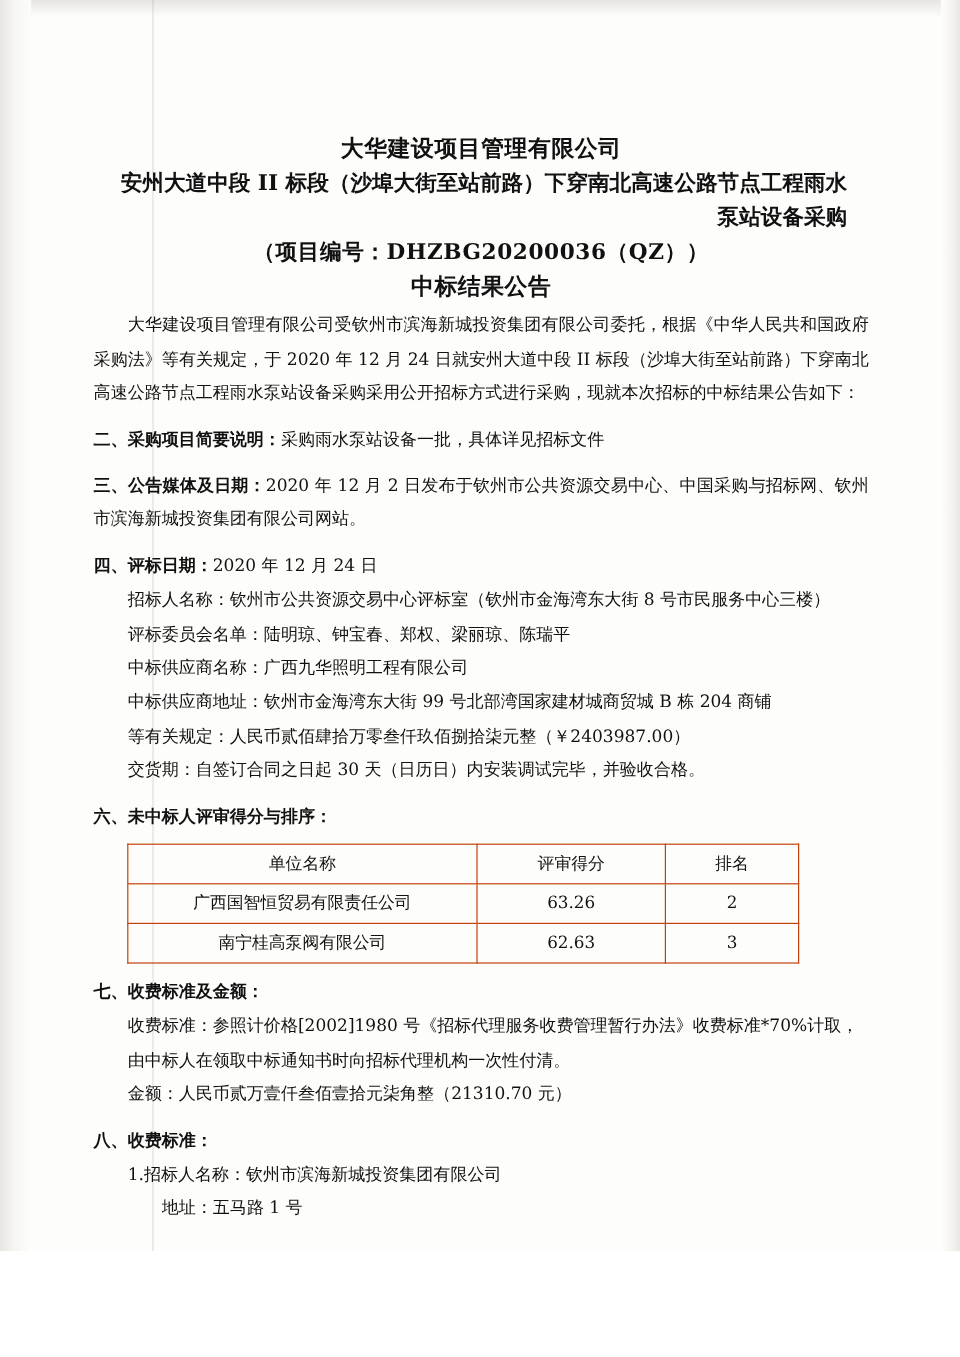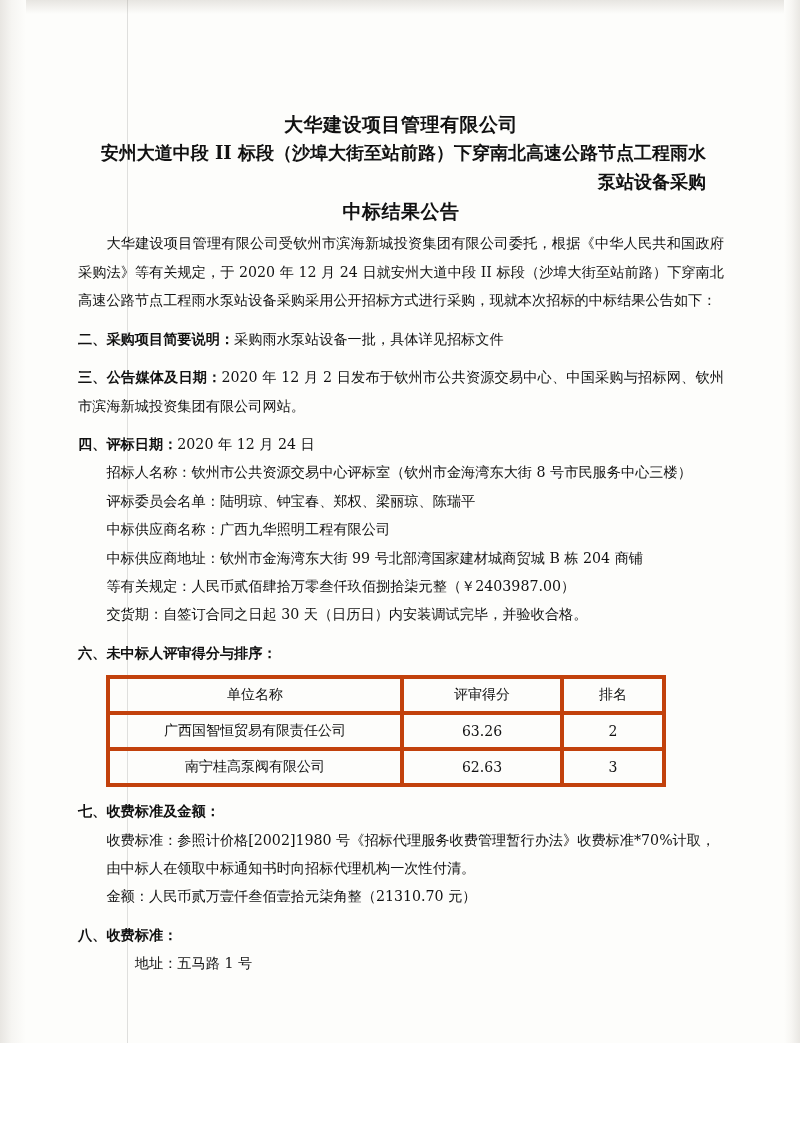--- a/index.html
+++ b/index.html
@@ -102,21 +102,21 @@
     font-size: 14.2px;
     line-height: 2.0;
   }
   table.score {
     margin: 8px 0 4px 2em;
     border-collapse: collapse;
     width: 560px;
     font-size: 14px;
   }
   table.score th, table.score td {
-    border: 4px solid #c2410c;
+    border: 1px solid #c2410c;
     padding: 7px 4px;
     text-align: center;
     font-weight: normal;
   }
   table.score th:first-child, table.score td:first-child {
     width: 282px;
     text-align: center;
   }
   table.score th:nth-child(2), table.score td:nth-child(2) {
     width: 148px;
@@ -132,20 +132,21 @@
   <div class="scan-edge-top"></div>
   <div class="scan-edge-left"></div>
   <div class="scan-edge-right"></div>
   <div class="fold"></div>
 
   <div class="content">
 
     <div class="title-block">
       <div class="title-line">大华建设项目管理有限公司</div>
       <div class="title-wrap">安州大道中段 II 标段（沙埠大街至站前路）下穿南北高速公路节点工程雨水泵站设备采购</div>
+      <div class="title-line sub">（项目编号：DHZBG20200036（QZ））</div>
       <div class="title-line">中标结果公告</div>
     </div>
 
     <div class="body-text indent2">大华建设项目管理有限公司受钦州市滨海新城投资集团有限公司委托，根据《中华人民共和国政府采购法》等有关规定，于 2020 年 12 月 24 日就安州大道中段 II 标段（沙埠大街至站前路）下穿南北高速公路节点工程雨水泵站设备采购采用公开招标方式进行采购，现就本次招标的中标结果公告如下：</div>
 
 
     <div class="section">
       <span class="sec-head">二、采购项目简要说明：</span><span>采购雨水泵站设备一批，具体详见招标文件</span>
     </div>
 
@@ -212,18 +213,21 @@
       <span>收费标准：</span><span>参照计价格[2002]1980 号《招标代理服务收费管理暂行办法》收费标准*70%计取，由中标人在领取中标通知书时向招标代理机构一次性付清。</span>
     </div>
     <div class="sub-line">
       <span>金额：</span><span class="num-text">人民币贰万壹仟叁佰壹拾元柒角整（21310.70 元）</span>
     </div>
 
     <div class="section">
       <span class="sec-head">八、收费标准：</span>
     </div>
 
+    <div class="sub-line">
+      <span>1.招标人名称：</span><span>钦州市滨海新城投资集团有限公司</span>
+    </div>
     <div class="sub-line2">
       <span>地址：</span><span>五马路 1 号</span>
     </div>
 
   </div>
 </div>
 
 </body></html>

